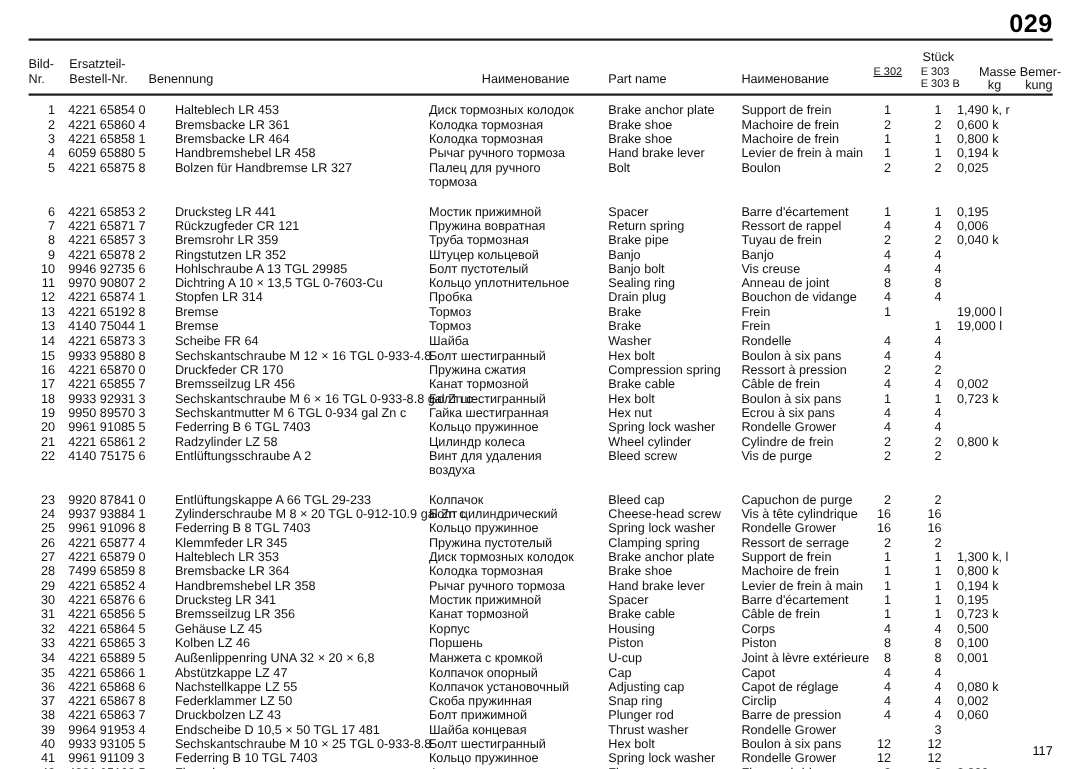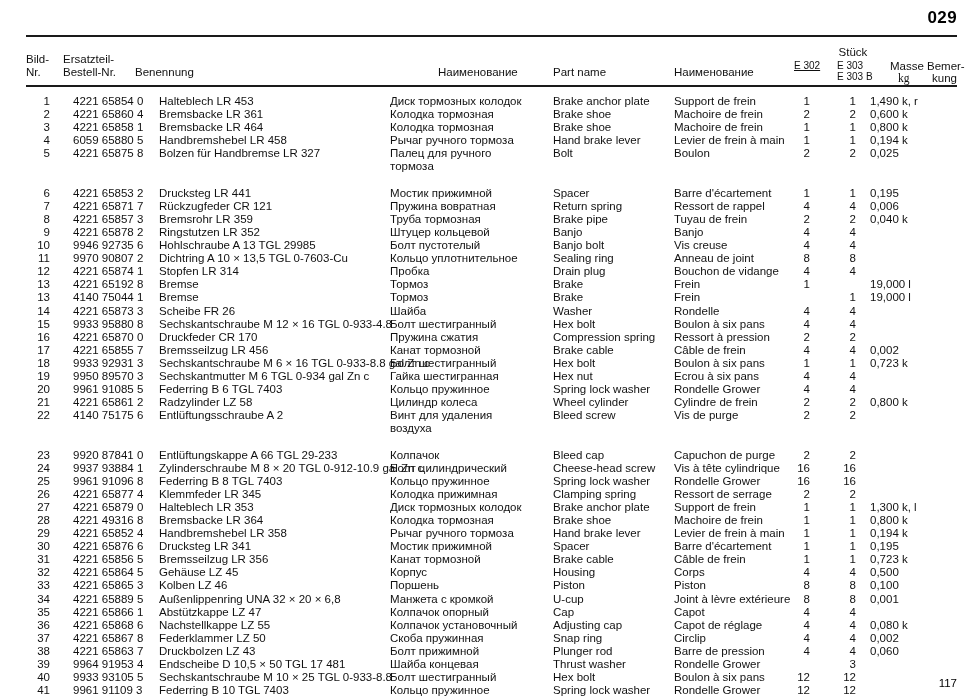--- a/index.html
+++ b/index.html
@@ -15,21 +15,21 @@
     font-family: "Liberation Sans", sans-serif;
     color: #111111;
     overflow: hidden;
   }
 
   
   .page-num-top {
     position: absolute;
     top: 8px;
     right: 22px;
-    font-size: 17px;
+    font-size: 23px;
     font-weight: bold;
     letter-spacing: 0.4px;
     color: #000;
   }
 
   
   .rule {
     position: absolute;
     left: 26px;
     right: 22px;
@@ -56,21 +56,21 @@
   .h-bestellnr { left: 37px;  top: 13px; }
   .h-benennung { left: 109px; top: 26px; }
   .h-naimen    { left: 364px; top: 26px; padding-left: 48px; }
   .h-partname  { left: 527px; top: 26px; }
   .h-denom     { left: 648px; top: 26px; }
   .h-stueck    { left: 791px; top: 6px;  width: 72px; text-align: center; }
   .h-e302      { left: 768px; top: 20px; font-size: 10px; text-decoration: underline; }
   .h-e303      { left: 811px; top: 20px; font-size: 10px; }
   .h-e303b     { left: 811px; top: 31px; font-size: 10px; }
   .h-masse     { left: 864px; top: 20px; }
-  .h-massekg   { left: 872px; top: 32px; font-family: Liberation Serif, serif; }
+  .h-massekg   { left: 872px; top: 32px; }
   .h-bemerk    { left: 901px; top: 20px; text-align: center; }
   .h-bemerk2   { left: 906px; top: 32px; text-align: center; }
 
   
   .table-body {
     position: absolute;
     top: 95px;
     left: 26px;
     right: 22px;
     font-size: 11.5px;
@@ -81,21 +81,21 @@
     white-space: nowrap;
   }
   .row.gap { height: 13.1px; }
   .cell {
     position: absolute;
     top: 0;
     line-height: 13.1px;
     white-space: nowrap;
   }
   .c-bild    { left: 0px;   width: 24px; text-align: right; }
-  .c-best    { left: 36px;  width: 90px; margin-left: 11px; }
+  .c-best    { left: 36px;  width: 90px; }
   .c-benen   { left: 133px; }
   .c-naim    { left: 364px; }
   .c-part    { left: 527px; }
   .c-denom   { left: 648px; }
   .c-e302    { left: 760px; width: 24px; text-align: right; }
   .c-e303    { left: 806px; width: 24px; text-align: right; }
   .c-masse   { left: 844px; }
 
   
   .c-naim2   { left: 364px; }
@@ -295,21 +295,21 @@
       <span class="cell c-naim">Тормоз</span>
       <span class="cell c-part">Brake</span>
       <span class="cell c-denom">Frein</span>
       <span class="cell c-e302"></span>
       <span class="cell c-e303">1</span>
       <span class="cell c-masse">19,000 l</span>
     </div>
     <div class="row">
       <span class="cell c-bild">14</span>
       <span class="cell c-best">4221 65873 3</span>
-      <span class="cell c-benen">Scheibe FR 26</span>
+      <span class="cell c-benen">Scheibe FR 64</span>
       <span class="cell c-naim">Шайба</span>
       <span class="cell c-part">Washer</span>
       <span class="cell c-denom">Rondelle</span>
       <span class="cell c-e302">4</span>
       <span class="cell c-e303">4</span>
       <span class="cell c-masse"></span>
     </div>
     <div class="row">
       <span class="cell c-bild">15</span>
       <span class="cell c-best">9933 95880 8</span>
@@ -432,41 +432,41 @@
       <span class="cell c-part">Spring lock washer</span>
       <span class="cell c-denom">Rondelle Grower</span>
       <span class="cell c-e302">16</span>
       <span class="cell c-e303">16</span>
       <span class="cell c-masse"></span>
     </div>
     <div class="row">
       <span class="cell c-bild">26</span>
       <span class="cell c-best">4221 65877 4</span>
       <span class="cell c-benen">Klemmfeder LR 345</span>
-      <span class="cell c-naim">Колодка прижимная</span>
+      <span class="cell c-naim">Пружина пустотелый</span>
       <span class="cell c-part">Clamping spring</span>
       <span class="cell c-denom">Ressort de serrage</span>
       <span class="cell c-e302">2</span>
       <span class="cell c-e303">2</span>
       <span class="cell c-masse"></span>
     </div>
     <div class="row">
       <span class="cell c-bild">27</span>
       <span class="cell c-best">4221 65879 0</span>
       <span class="cell c-benen">Halteblech LR 353</span>
       <span class="cell c-naim">Диск тормозных колодок</span>
       <span class="cell c-part">Brake anchor plate</span>
       <span class="cell c-denom">Support de frein</span>
       <span class="cell c-e302">1</span>
       <span class="cell c-e303">1</span>
       <span class="cell c-masse">1,300 k, l</span>
     </div>
     <div class="row">
       <span class="cell c-bild">28</span>
-      <span class="cell c-best">4221 49316 8</span>
+      <span class="cell c-best">7499 65859 8</span>
       <span class="cell c-benen">Bremsbacke LR 364</span>
       <span class="cell c-naim">Колодка тормозная</span>
       <span class="cell c-part">Brake shoe</span>
       <span class="cell c-denom">Machoire de frein</span>
       <span class="cell c-e302">1</span>
       <span class="cell c-e303">1</span>
       <span class="cell c-masse">0,800 k</span>
     </div>
     <div class="row">
       <span class="cell c-bild">29</span>

